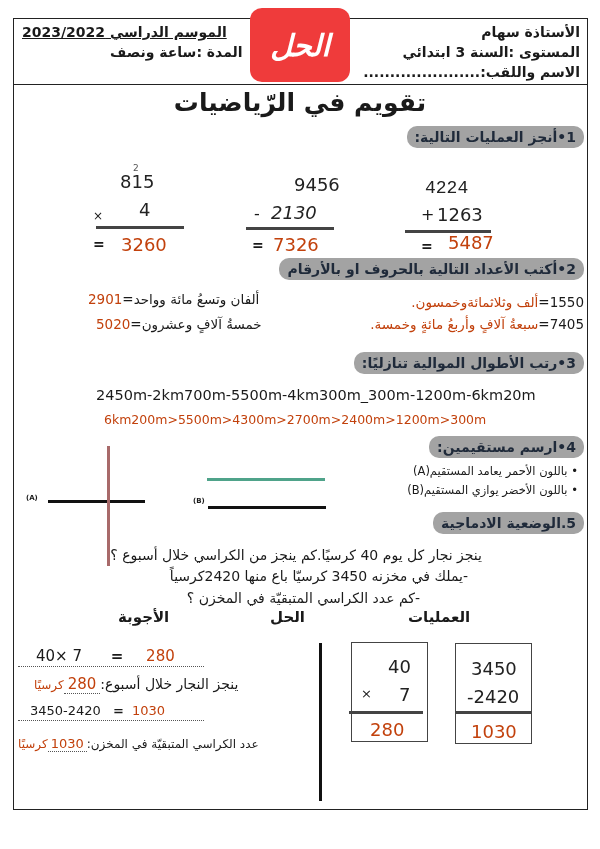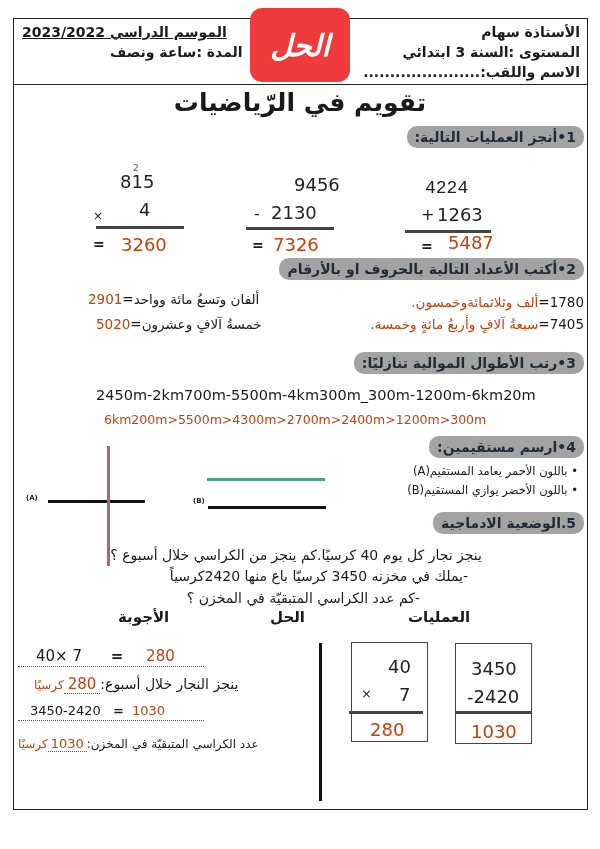--- a/index.html
+++ b/index.html
@@ -44,39 +44,39 @@
   <div class="abs" style="left:93px; top:209px; font-size:12px;">×</div>
   <div class="abs num" style="left:139px; top:199px;">4</div>
   <div class="rule" style="left:96px; top:226px; width:88px;"></div>
   <div class="abs" style="left:93px; top:236px; font-size:14px; font-weight:bold;">=</div>
   <div class="abs num ans" style="left:121px; top:234px;">3260</div>
 </div>
 
 <div>
   <div class="abs num" style="left:271px; top:174px;margin-left:23px;">9456</div>
   <div class="abs" style="left:254px; top:204px; font-size:16px;">-</div>
-  <div class="abs num" style="left:271px; top:202px;">2130</div>
+  <div class="abs num" style="left:271px; top:202px;font-style:italic;">2130</div>
   <div class="rule" style="left:246px; top:227px; width:88px;"></div>
   <div class="abs" style="left:252px; top:237px; font-size:14px; font-weight:bold;">=</div>
   <div class="abs num ans" style="left:273px; top:234px;">7326</div>
 </div>
 
 <div>
   <div class="abs num" style="left:425px; top:178px;font-family:Liberation Mono, monospace;">4224</div>
   <div class="abs" style="left:421px; top:205px; font-size:16px;">+</div>
   <div class="abs num" style="left:437px; top:204px;">1263</div>
   <div class="rule" style="left:405px; top:230px; width:86px;"></div>
   <div class="abs" style="left:421px; top:238px; font-size:14px; font-weight:bold;">=</div>
   <div class="abs num ans" style="left:440px; top:232px;margin-left:8px;">5487</div>
 </div>
 
 <div class="teal" style="right:16px; top:258px;">2•أكتب الأعداد التالية بالحروف او بالأرقام</div>
 
 <div class="abs line-text rtl" style="right:16px; top:294px;">
-  <span>1780</span><span>=</span><span class="ans">ألف وثلاثمائةوخمسون.</span>
+  <span>1550</span><span>=</span><span class="ans">ألف وثلاثمائةوخمسون.</span>
 </div>
 <div class="abs line-text rtl" style="left:88px; top:291px;">
   <span>ألفان وتسعُ مائة وواحد</span><span>=</span><span class="ans">2901</span>
 </div>
 <div class="abs line-text rtl" style="right:16px; top:316px;">
   <span>7405</span><span>=</span><span class="ans">سبعةُ آلافٍ وأربعُ مائةٍ وخمسة.</span>
 </div>
 <div class="abs line-text rtl" style="left:96px; top:316px;">
   <span>خمسةُ آلافٍ وعشرون</span><span>=</span><span class="ans">5020</span>
 </div>

